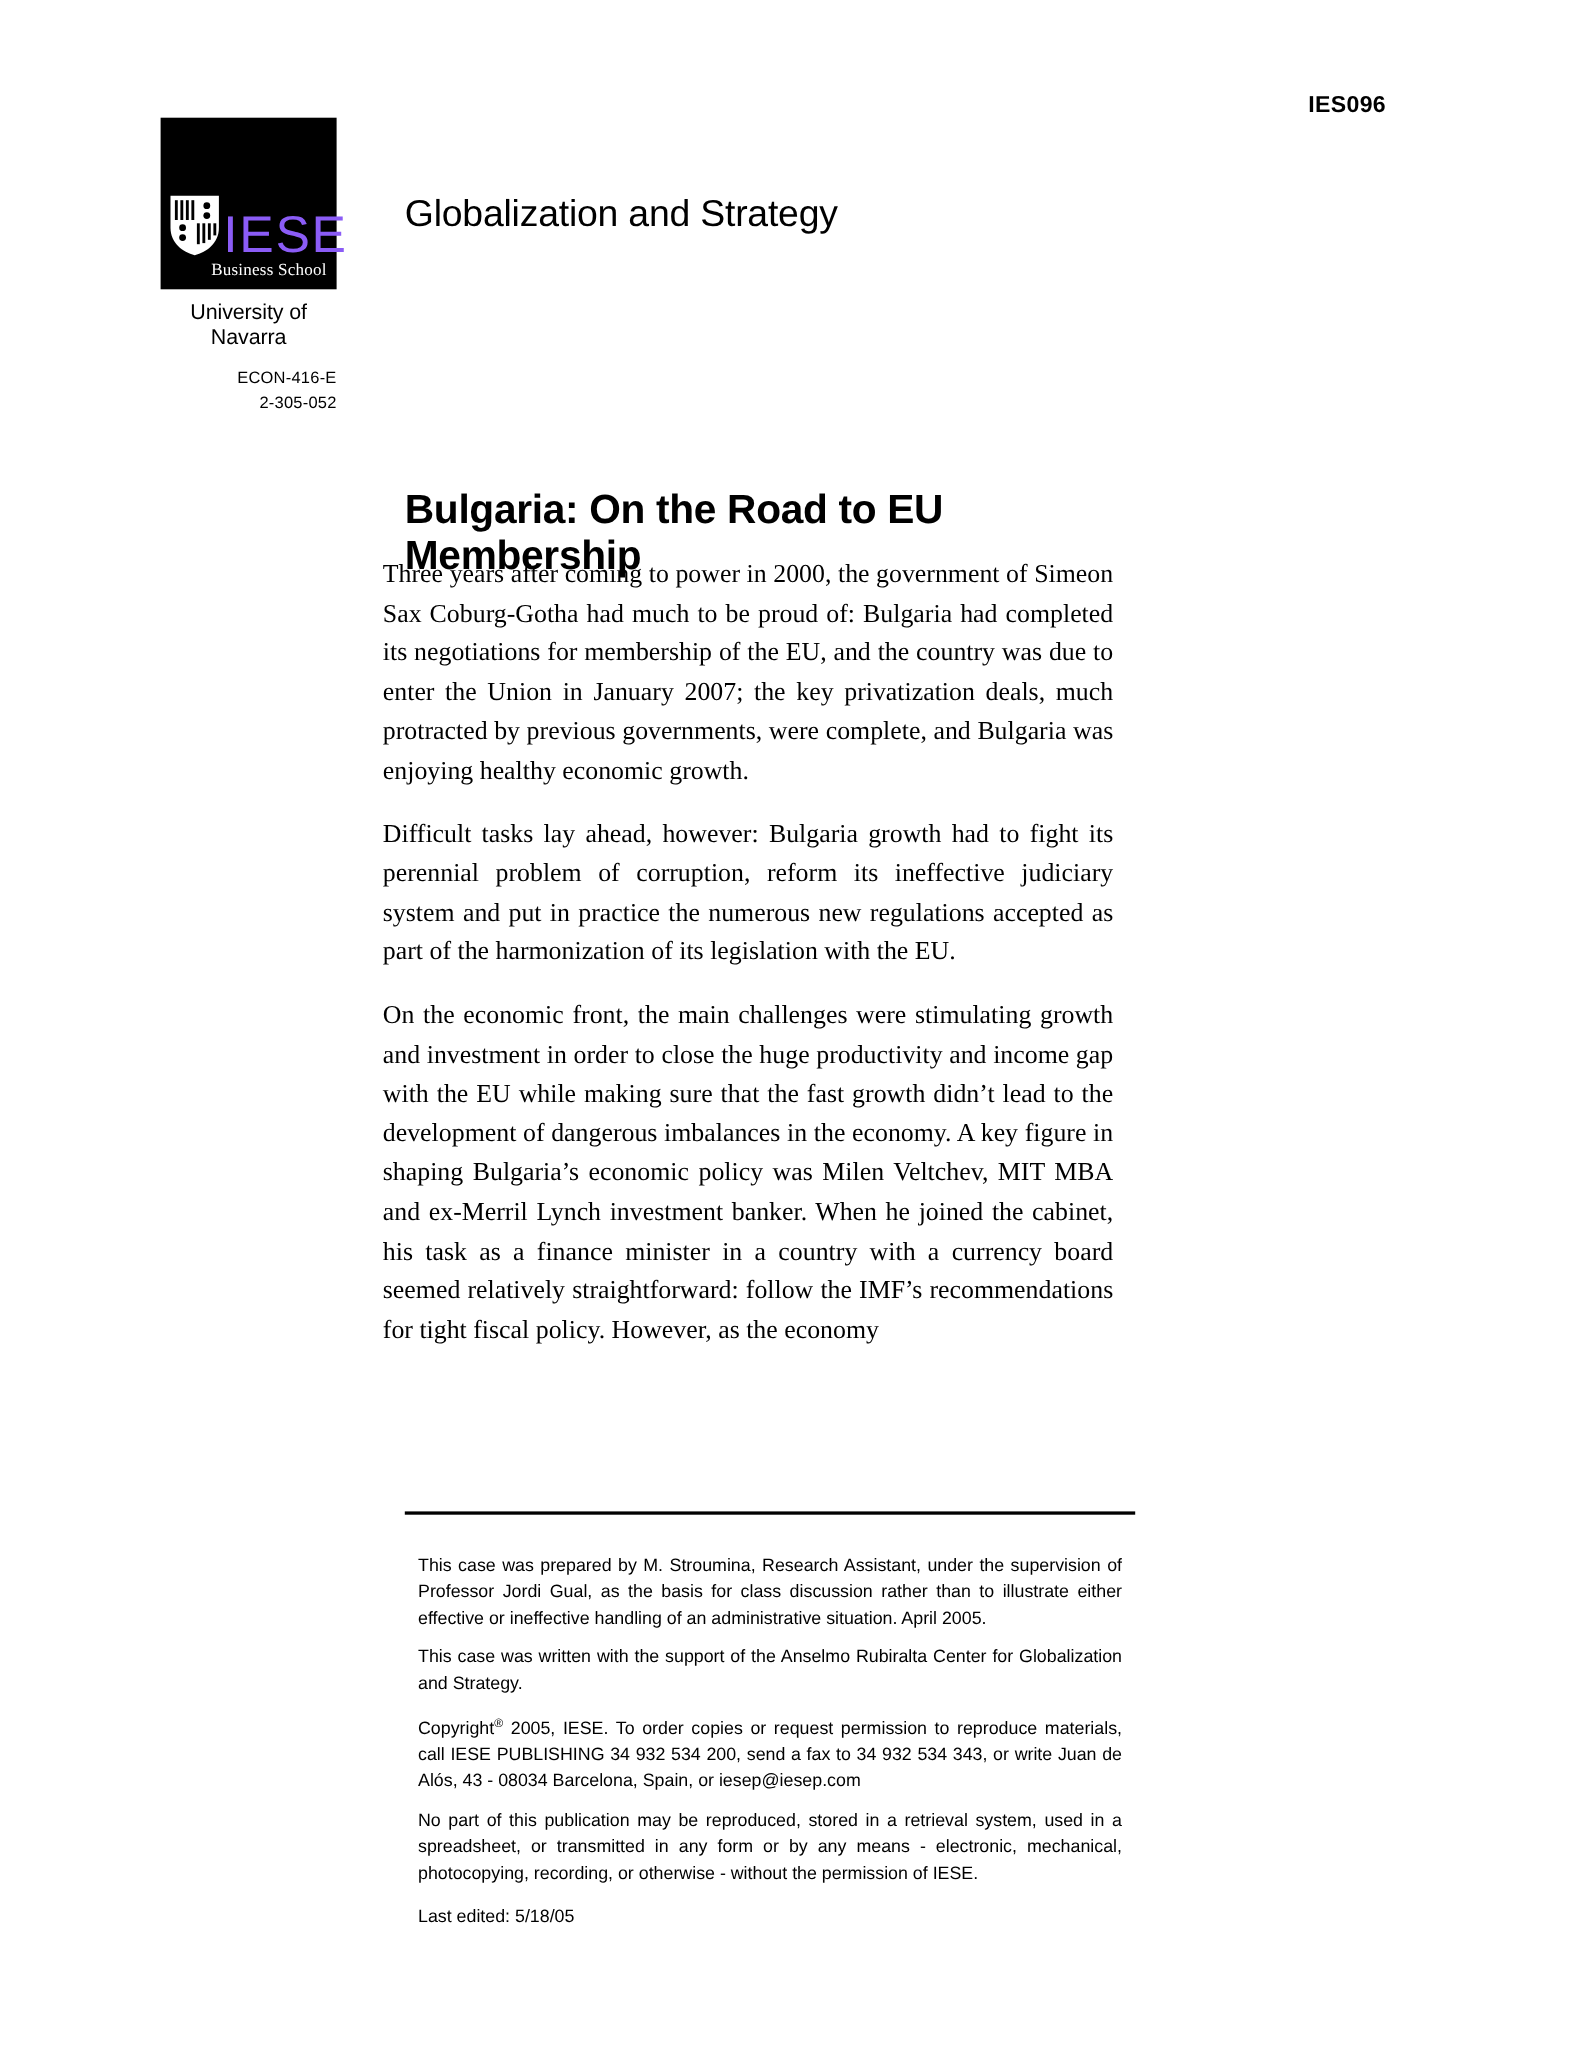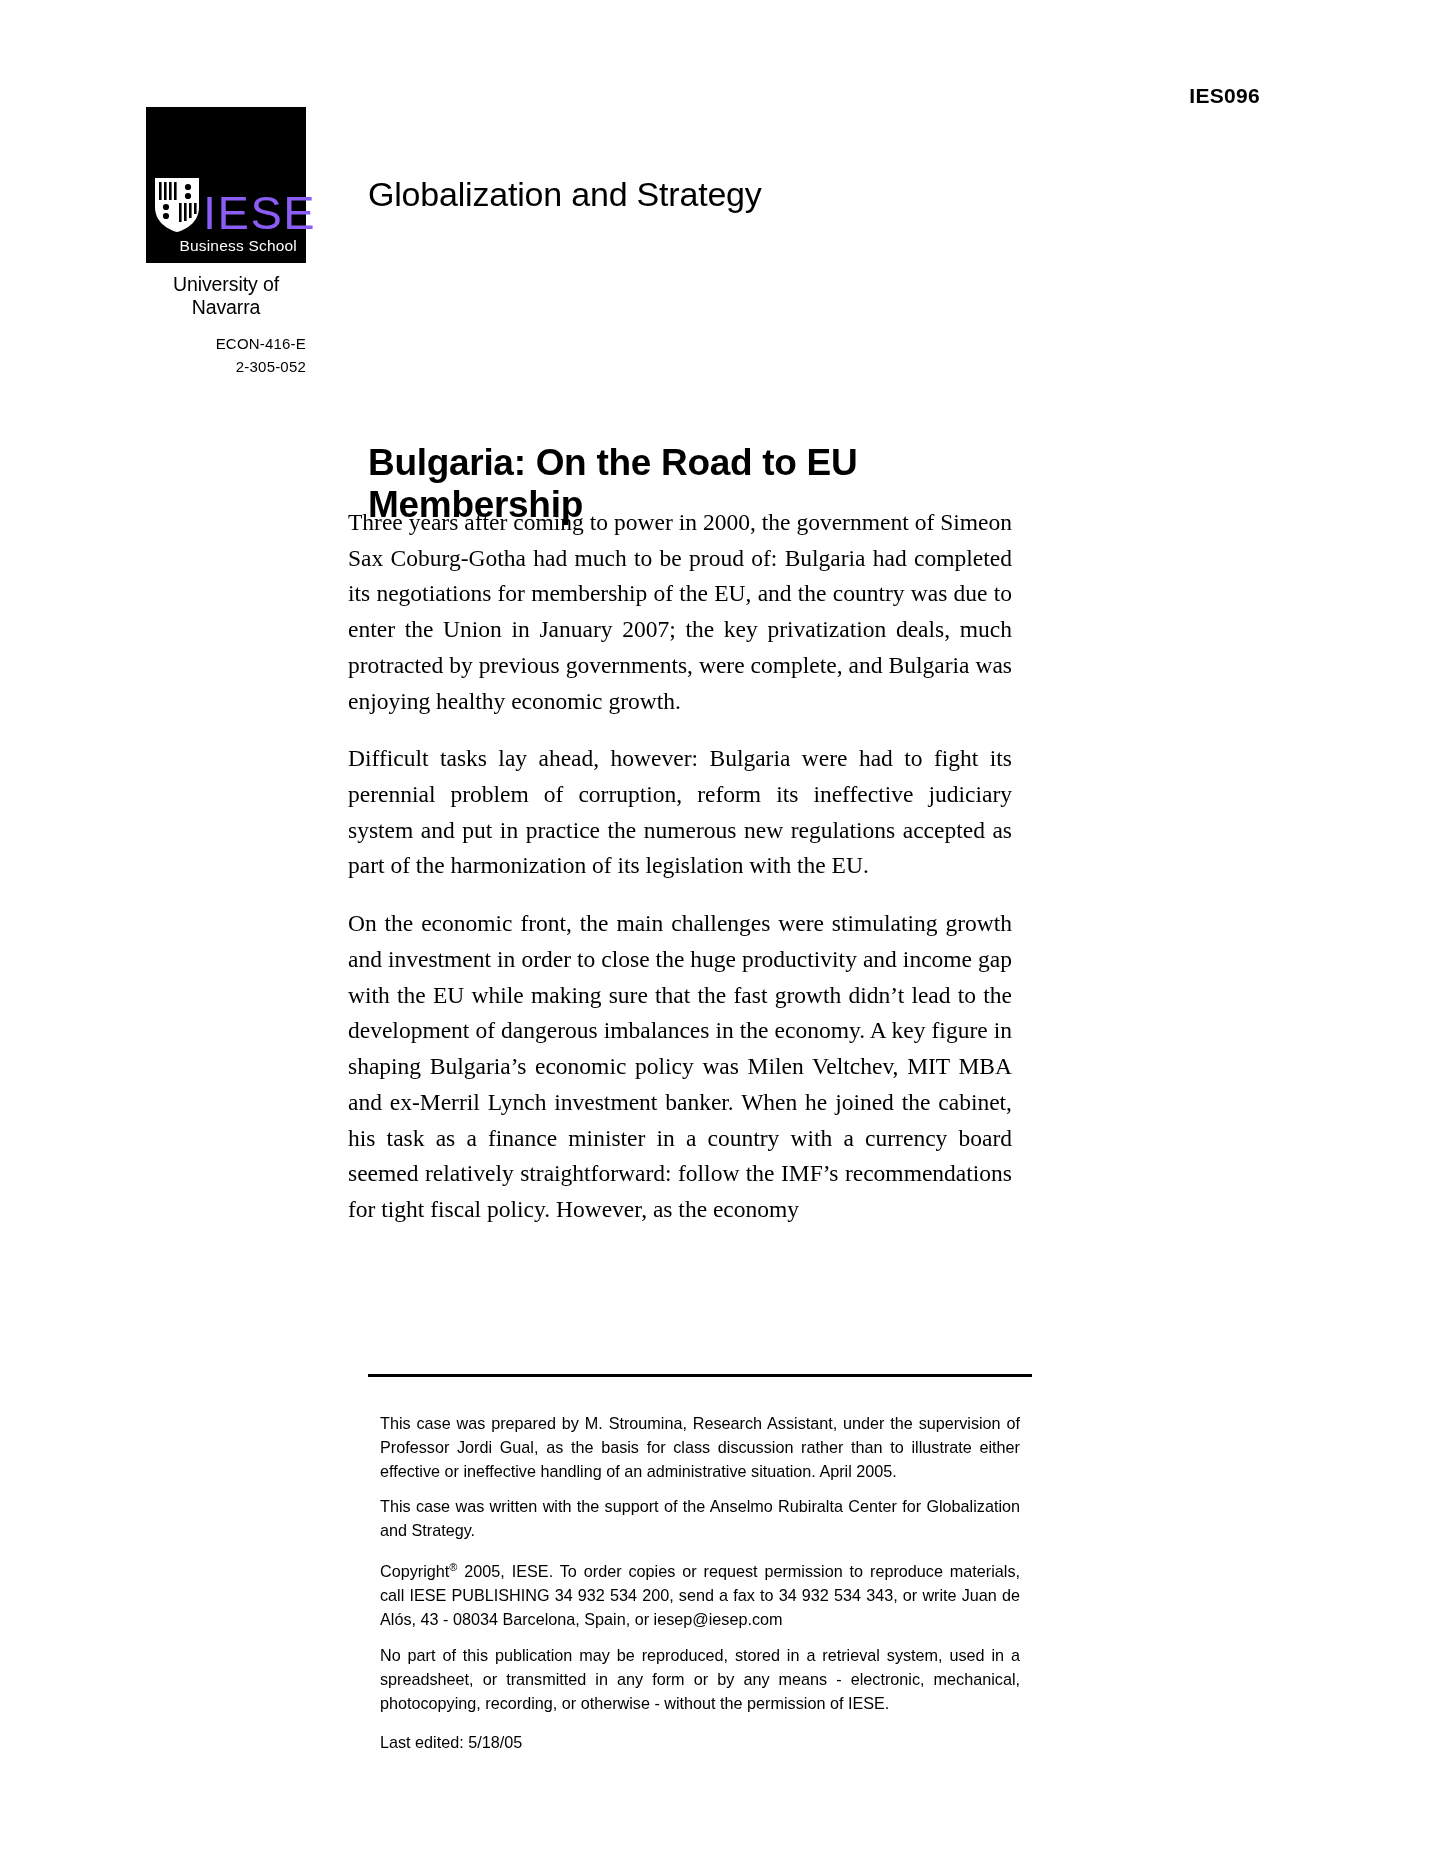--- a/index.html
+++ b/index.html
@@ -54,21 +54,21 @@
     font-size: 47px;
     line-height: 0.82;
     letter-spacing: 1.5px;
     font-weight: 300;
   }
   #logo-tagline {
     position: absolute;
     right: 9px;
     bottom: 8px;
     color: #ffffff;
-    font-family: Liberation Sans, sans-serif;
+    font-family: Liberation Serif, serif;
     font-size: 15.5px;
     letter-spacing: 0.2px;
   }
   #university-line {
     margin-top: 10px;
     text-align: center;
     font-family: "Liberation Sans", sans-serif;
     font-size: 19.5px;
     letter-spacing: -0.1px;
   }
@@ -184,21 +184,21 @@
 </div>
 
 <div id="center-title">
   <div>Globalization and Strategy</div>
 </div>
 
 <h1 id="case-title">Bulgaria: On the Road to EU Membership</h1>
 
 <div id="body-copy">
   <p>Three years after coming to power in 2000, the government of Simeon Sax Coburg-Gotha had much to be proud of: Bulgaria had completed its negotiations for membership of the EU, and the country was due to enter the Union in January 2007; the key privatization deals, much protracted by previous governments, were complete, and Bulgaria was enjoying healthy economic growth.</p>
-  <p>Difficult tasks lay ahead, however: Bulgaria were had to fight its perennial problem of corruption, reform its ineffective judiciary system and put in practice the numerous new regulations accepted as part of the harmonization of its legislation with the EU.</p>
+  <p>Difficult tasks lay ahead, however: Bulgaria growth had to fight its perennial problem of corruption, reform its ineffective judiciary system and put in practice the numerous new regulations accepted as part of the harmonization of its legislation with the EU.</p>
   <p>On the economic front, the main challenges were stimulating growth and investment in order to close the huge productivity and income gap with the EU while making sure that the fast growth didn’t lead to the development of dangerous imbalances in the economy. A key figure in shaping Bulgaria’s economic policy was Milen Veltchev, MIT MBA and ex-Merril Lynch investment banker. When he joined the cabinet, his task as a finance minister in a country with a currency board seemed relatively straightforward: follow the IMF’s recommendations for tight fiscal policy. However, as the economy</p>
 </div>
 
 <div id="footnote-rule"></div>
 
 <div id="footnote">
   <p>This case was prepared by M. Stroumina, Research Assistant, under the supervision of Professor Jordi Gual, as the basis for class discussion rather than to illustrate either effective or ineffective handling of an administrative situation. April 2005.</p>
   <p>This case was written with the support of the Anselmo Rubiralta Center for Globalization and Strategy.</p>
   <p class="gap"><span>Copyright</span><span class="sup">®</span> <span>2005, IESE. To order copies or request permission to reproduce materials, call IESE PUBLISHING 34 932 534 200, send a fax to 34 932 534 343, or write Juan de Alós, 43 -  08034 Barcelona, Spain, or iesep@iesep.com</span></p>
   <p>No part of this publication may be reproduced, stored in a retrieval system, used in a spreadsheet, or transmitted in any form or by any means - electronic, mechanical, photocopying, recording, or otherwise - without the permission of IESE.</p>

